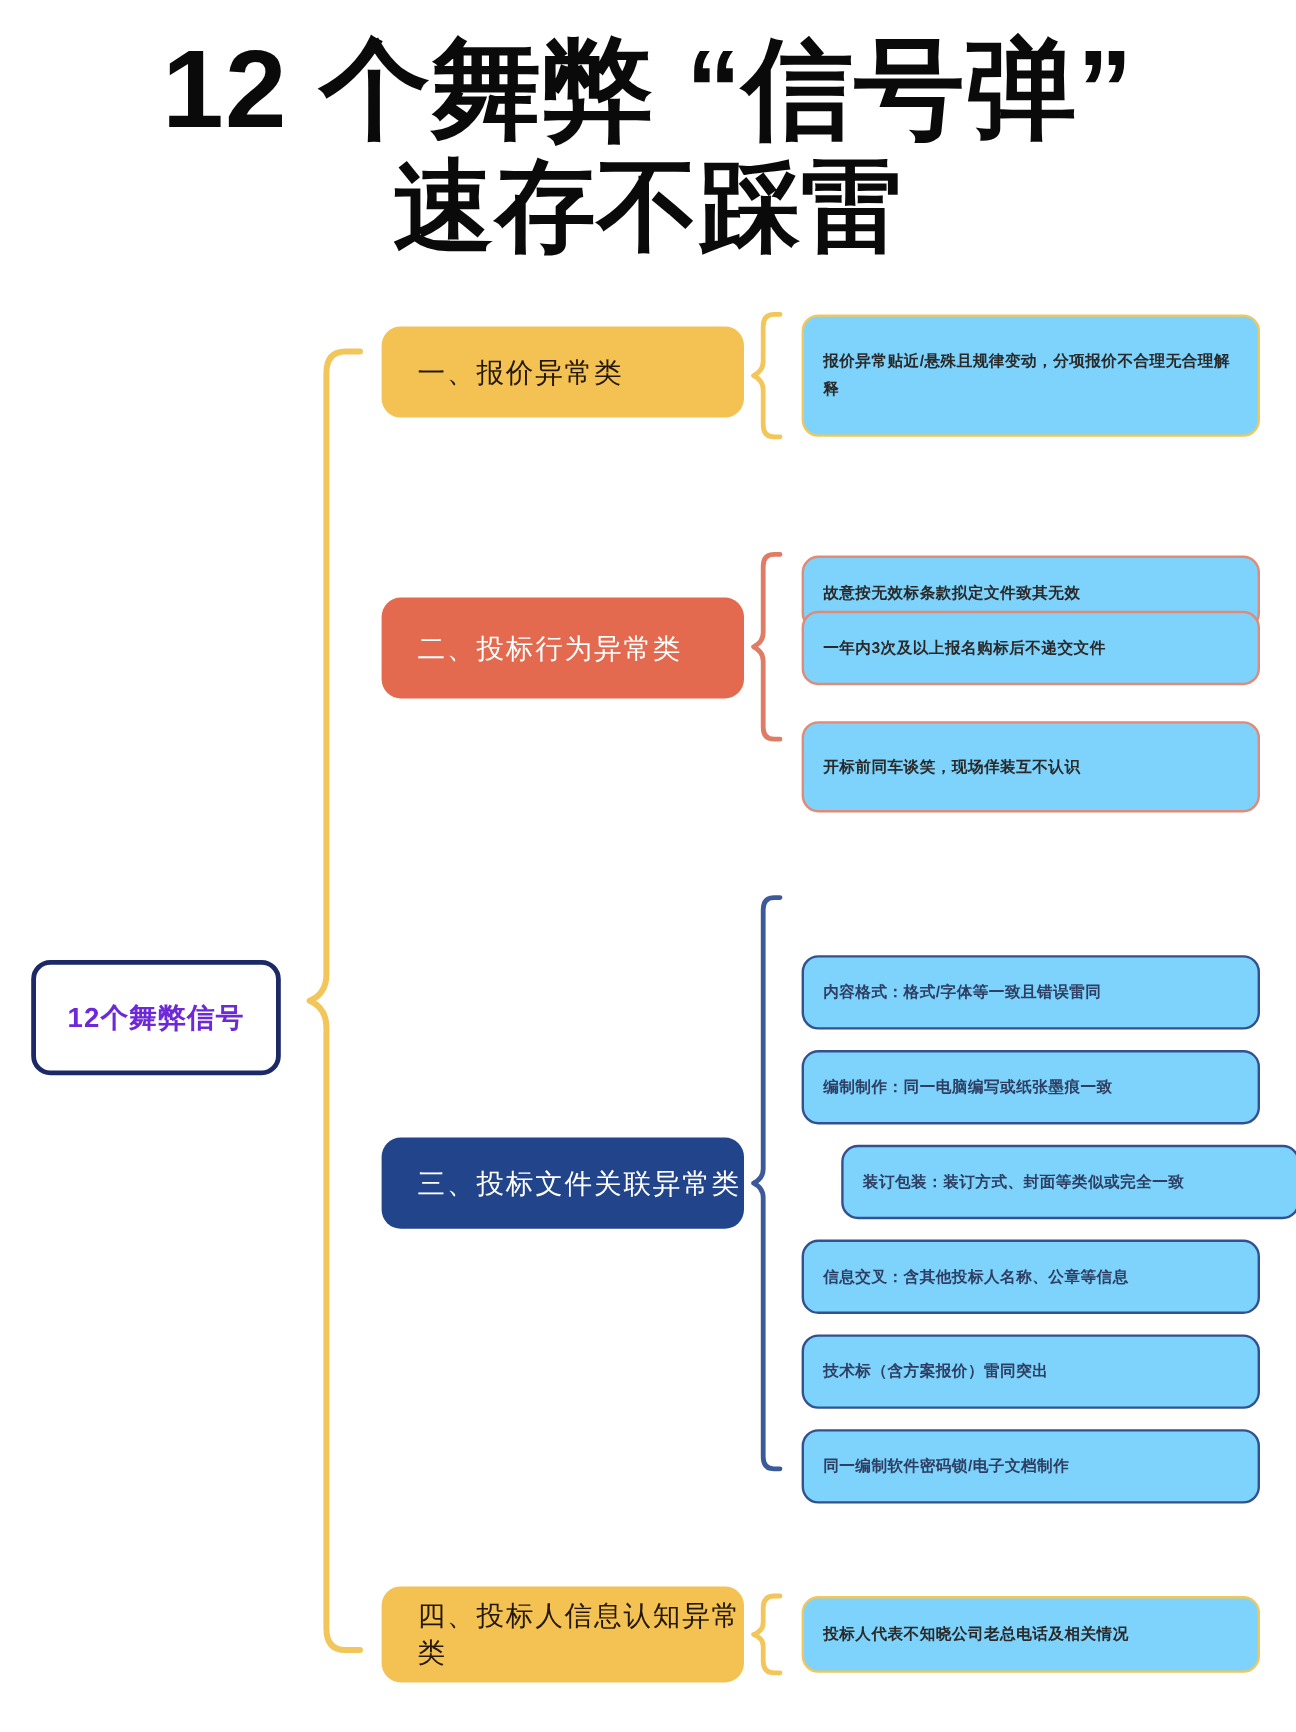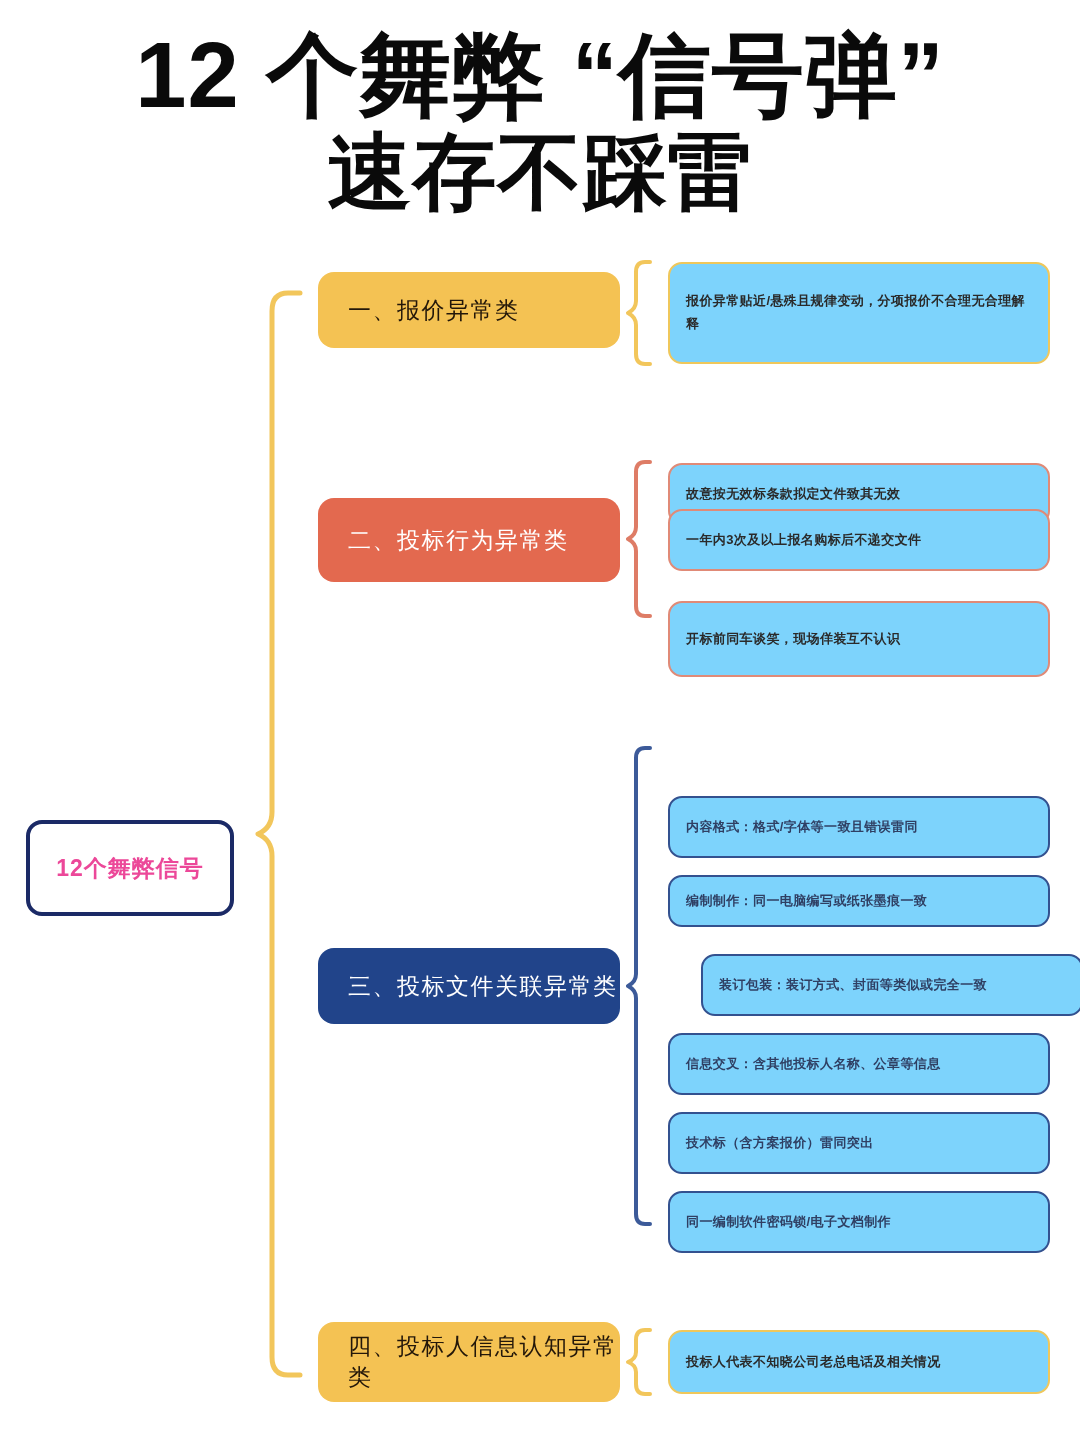--- a/index.html
+++ b/index.html
@@ -23,26 +23,26 @@
   }
   .title-line1{font-size:92px;display:block;}
   .title-line2{font-size:84px;display:block;margin-top:4px;}
 
   
   #wires{position:absolute;left:0;top:0;width:1080px;height:1443px;}
 
   
   .root-node{
     position:absolute;
-    left:26px;top:820px;width:208px;height:96px;
+    left:26px;top:800px;width:208px;height:96px;
     border:4px solid #1b2a66;
     border-radius:16px;
     background:#ffffff;
     display:flex;align-items:center;justify-content:center;
-    color:#ec4899;
+    color:#6d28d9;
     font-size:23px;
     font-weight:bold;
     letter-spacing:1px;
     box-sizing:border-box;
   }
 
   
   .cat{
     position:absolute;
     left:318px;width:302px;
@@ -139,21 +139,21 @@
   <div class="det det-red" style="top:587px;height:76px;margin-top:14px;">
     <span>开标前同车谈笑，现场佯装互不认识</span>
   </div>
 
   <div class="cat cat-navy" style="top:948px;height:76px;">
     <span>三、投标文件关联异常类</span>
   </div>
   <div class="det det-navy" style="top:796px;height:62px;">
     <span>内容格式：格式/字体等一致且错误雷同</span>
   </div>
-  <div class="det det-navy" style="top:875px;height:52px;">
+  <div class="det det-navy" style="top:875px;height:62px;">
     <span>编制制作：同一电脑编写或纸张墨痕一致</span>
   </div>
   <div class="det det-navy" style="top:954px;height:62px;margin-left:33px;">
     <span>装订包装：装订方式、封面等类似或完全一致</span>
   </div>
   <div class="det det-navy" style="top:1033px;height:62px;">
     <span>信息交叉：含其他投标人名称、公章等信息</span>
   </div>
   <div class="det det-navy" style="top:1112px;height:62px;">
     <span>技术标（含方案报价）雷同突出</span>

